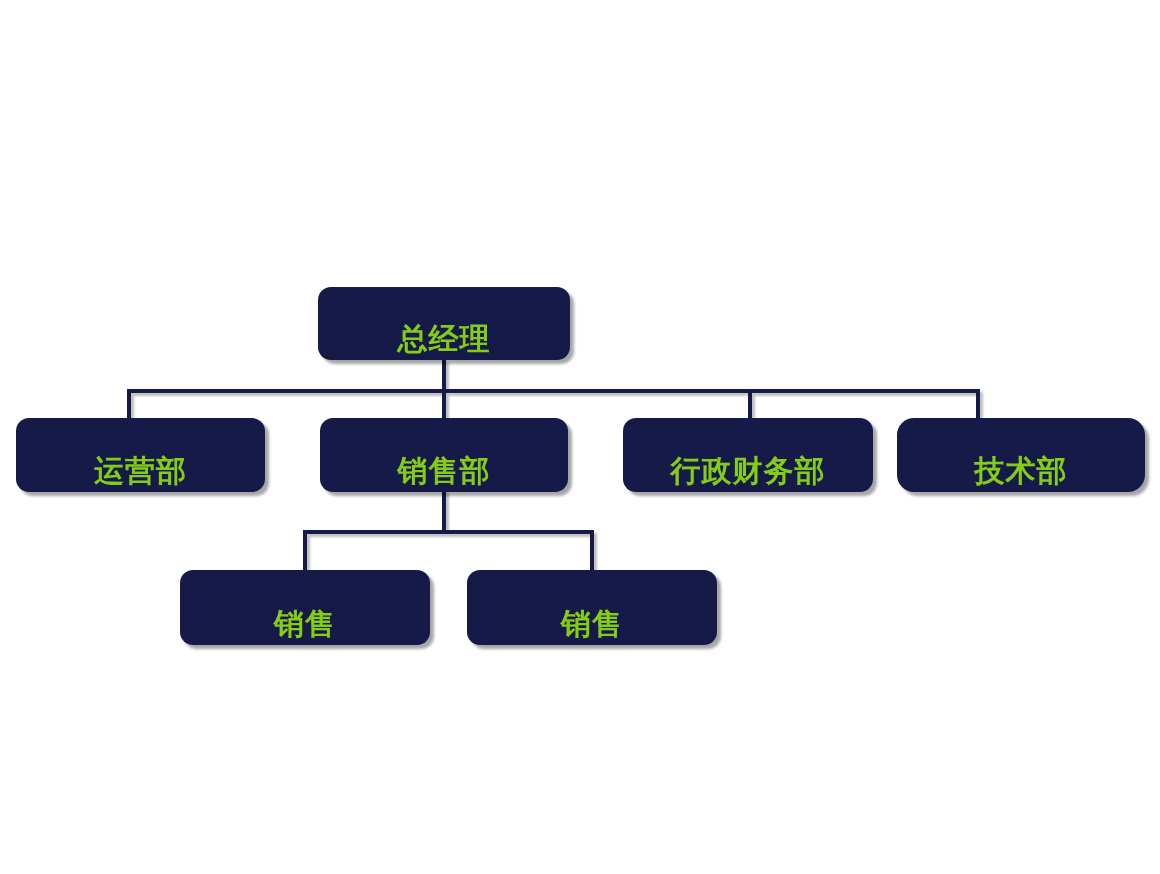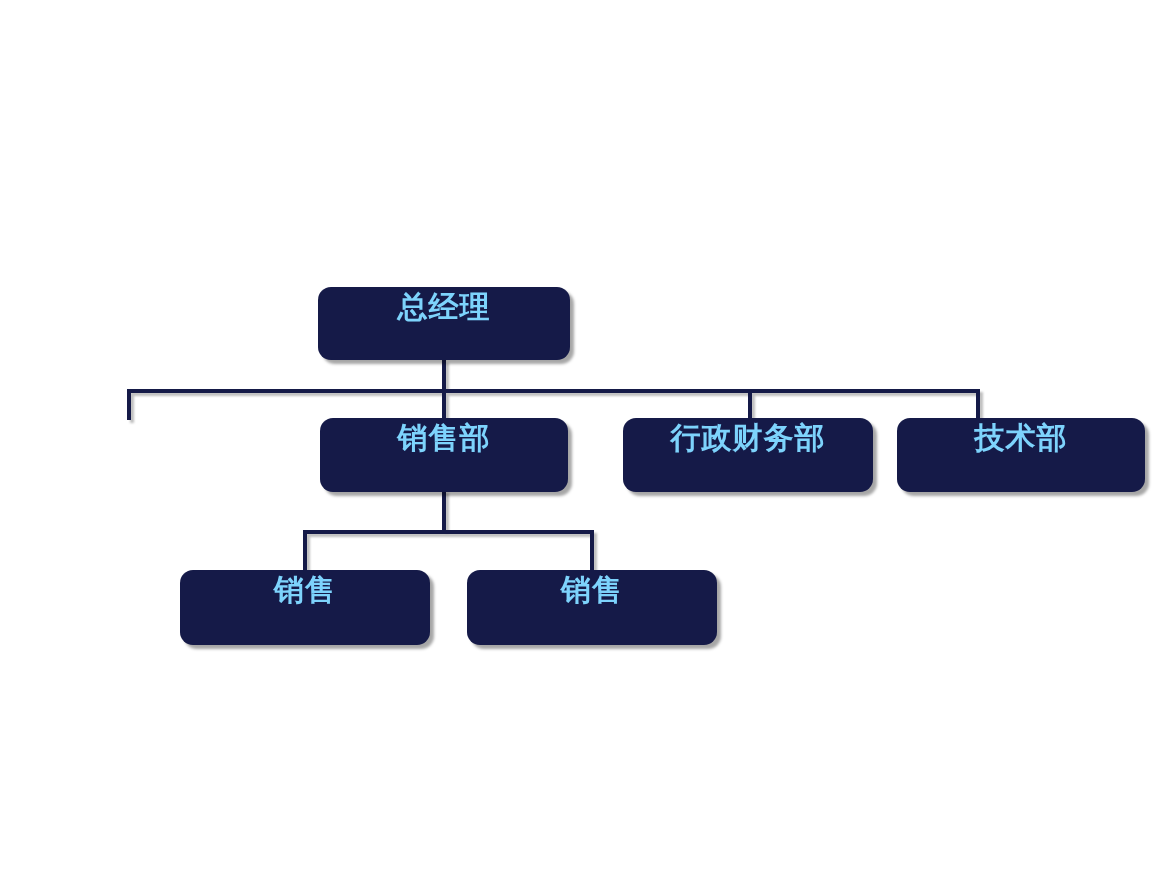--- a/index.html
+++ b/index.html
@@ -24,35 +24,35 @@
     filter: drop-shadow(3px 3px 1px rgba(0,0,0,0.25));
   }
   .connectors line {
     stroke: #151A48;
     stroke-width: 4;
   }
   .node {
     position: absolute;
     background: #151A48;
     border-radius: 13px;
-    color: #7dd3fc;
+    color: #84cc16;
     display: flex;
-    align-items: flex-start;
+    align-items: flex-end;
     justify-content: center;
     font-weight: bold;
     font-size: 30px;
     letter-spacing: 1px;
     box-shadow: 4px 4px 3px rgba(0, 0, 0, 0.35);
   }
   
   .n1 { left: 318px; top: 287px; width: 252px; height: 73px; }
   .n2 { left: 16px;  top: 418px; width: 249px; height: 74px; }
   .n3 { left: 320px; top: 418px; width: 248px; height: 74px; }
   .n4 { left: 623px; top: 418px; width: 250px; height: 74px; }
-  .n5 { left: 897px; top: 418px; width: 248px; height: 74px; }
+  .n5 { left: 897px; top: 418px; width: 248px; height: 74px; border-radius: 17px; }
   .n6 { left: 180px; top: 570px; width: 250px; height: 75px; }
   .n7 { left: 467px; top: 570px; width: 250px; height: 75px; }
 </style>
 </head>
 <body>
 
 <div class="canvas">
 
   <svg class="connectors" viewBox="0 0 1160 874" xmlns="http://www.w3.org/2000/svg">
 
@@ -65,20 +65,23 @@
     <line x1="444" y1="490" x2="444" y2="534"></line>
     <line x1="303" y1="532" x2="594" y2="532"></line>
     <line x1="305" y1="530" x2="305" y2="572"></line>
     <line x1="592" y1="530" x2="592" y2="572"></line>
   </svg>
 
   <div class="node n1">
     <span>总经理</span>
   </div>
 
+  <div class="node n2">
+    <span>运营部</span>
+  </div>
 
   <div class="node n4">
     <span>行政财务部</span>
   </div>
 
   <div class="node n3">
     <span>销售部</span>
   </div>
 
   <div class="node n5">

